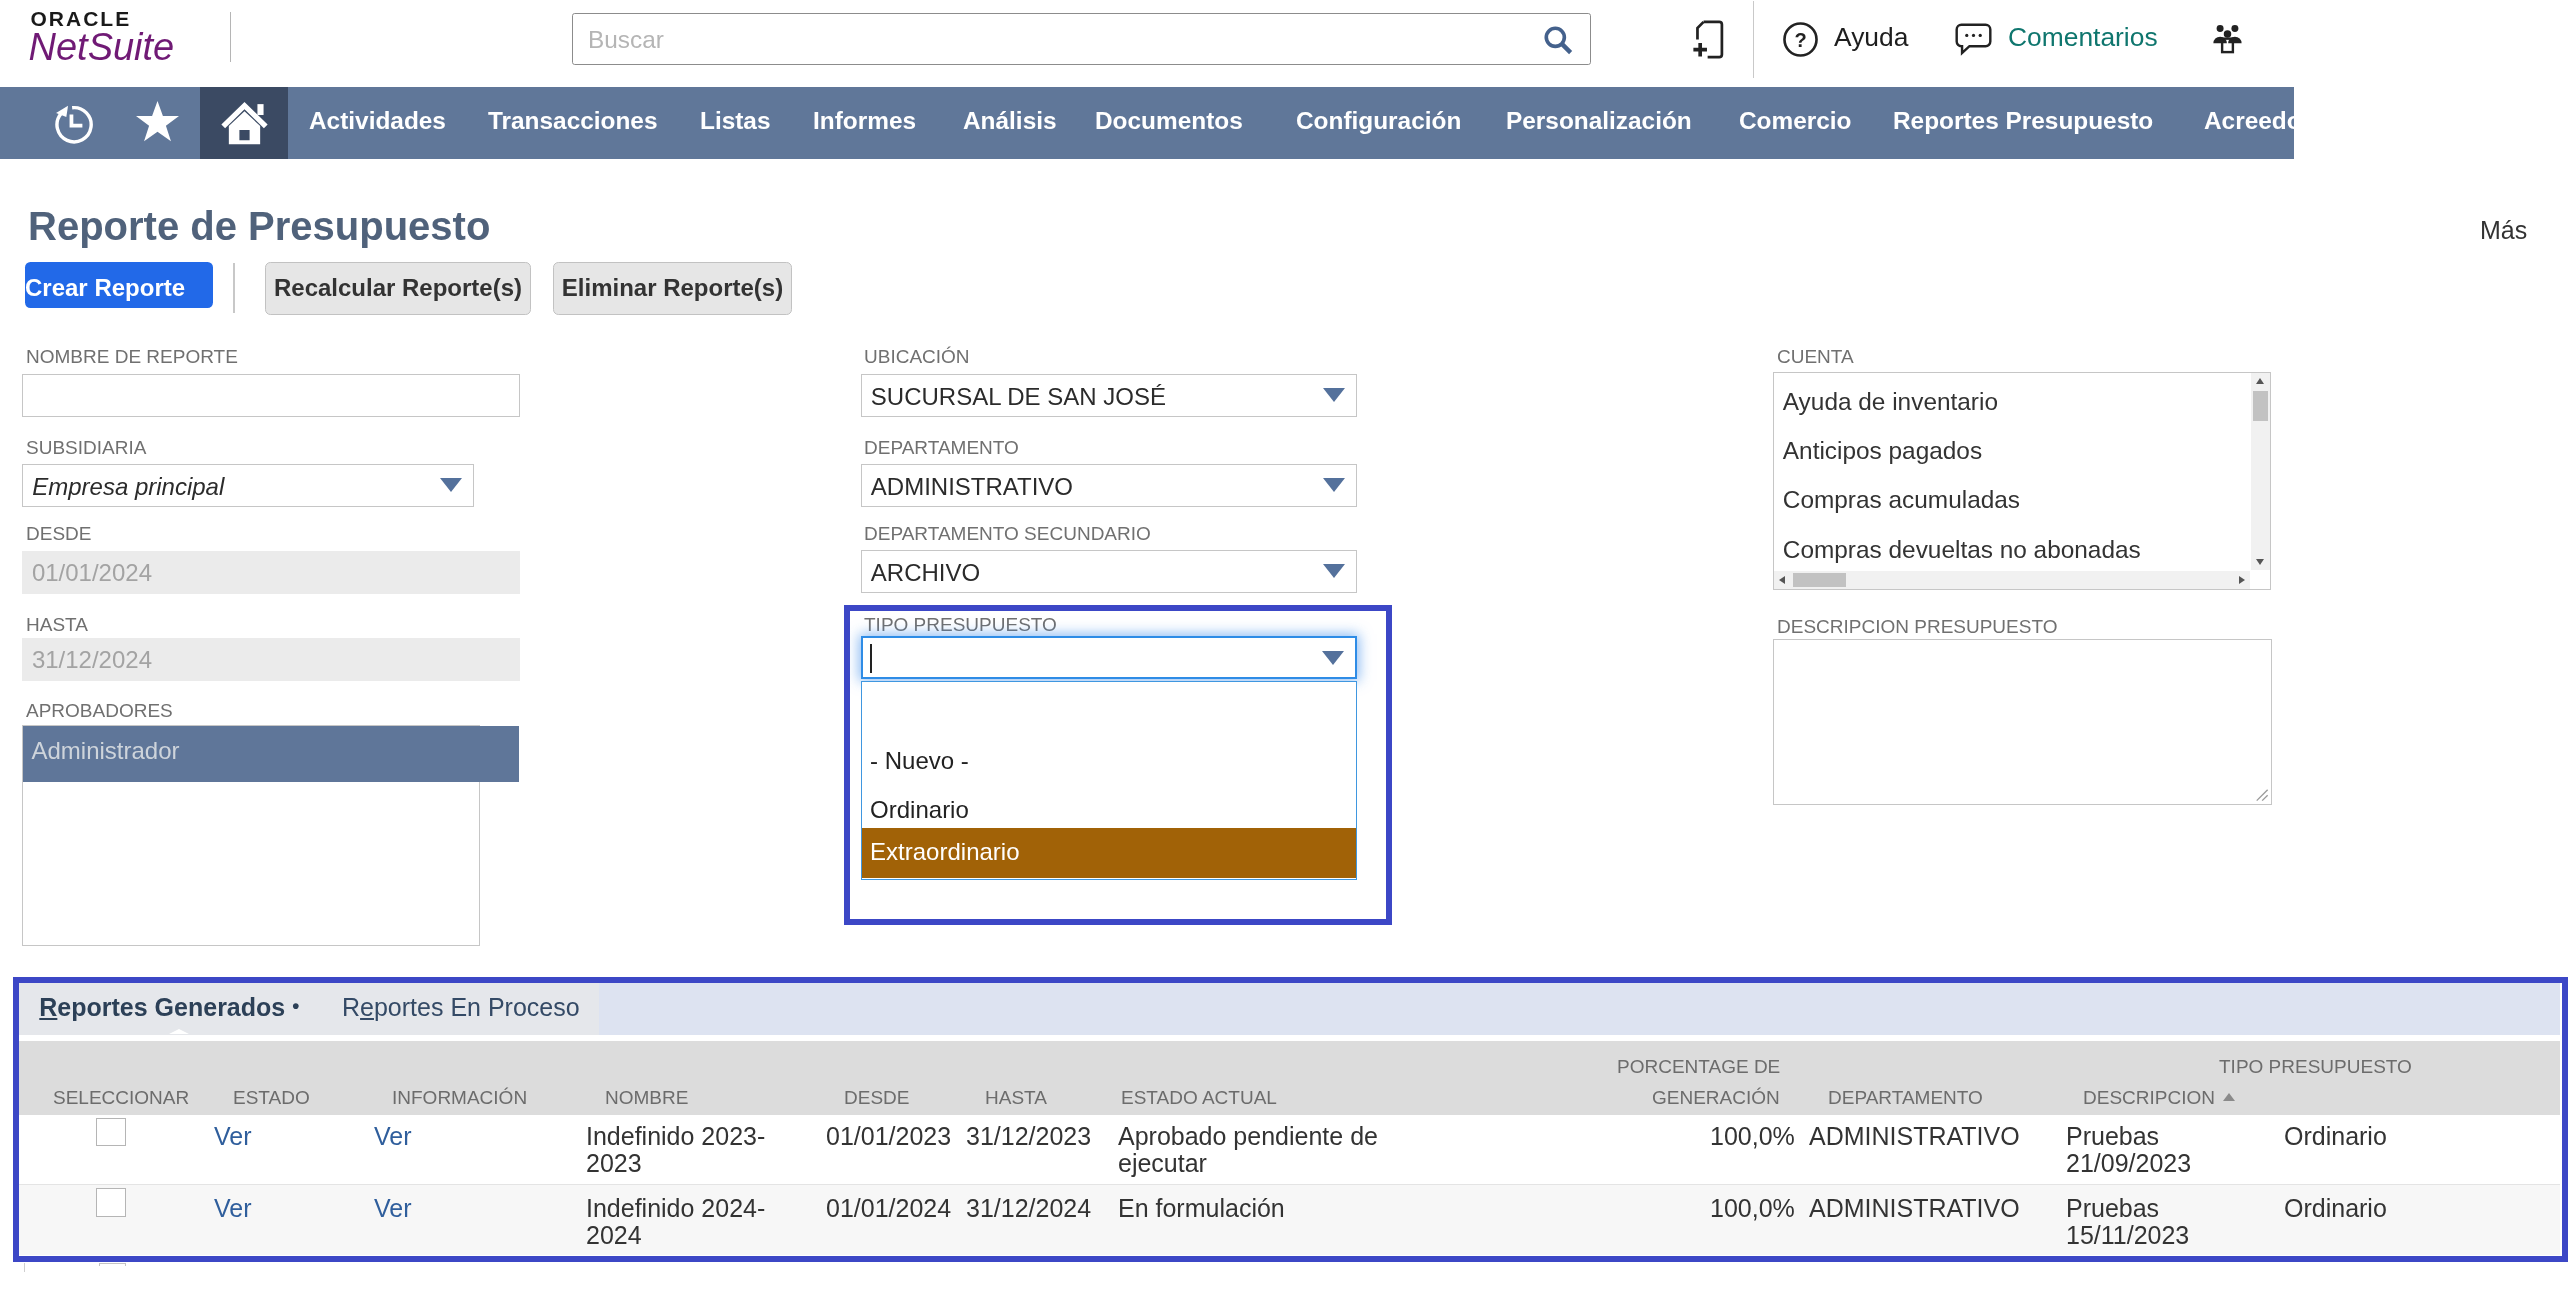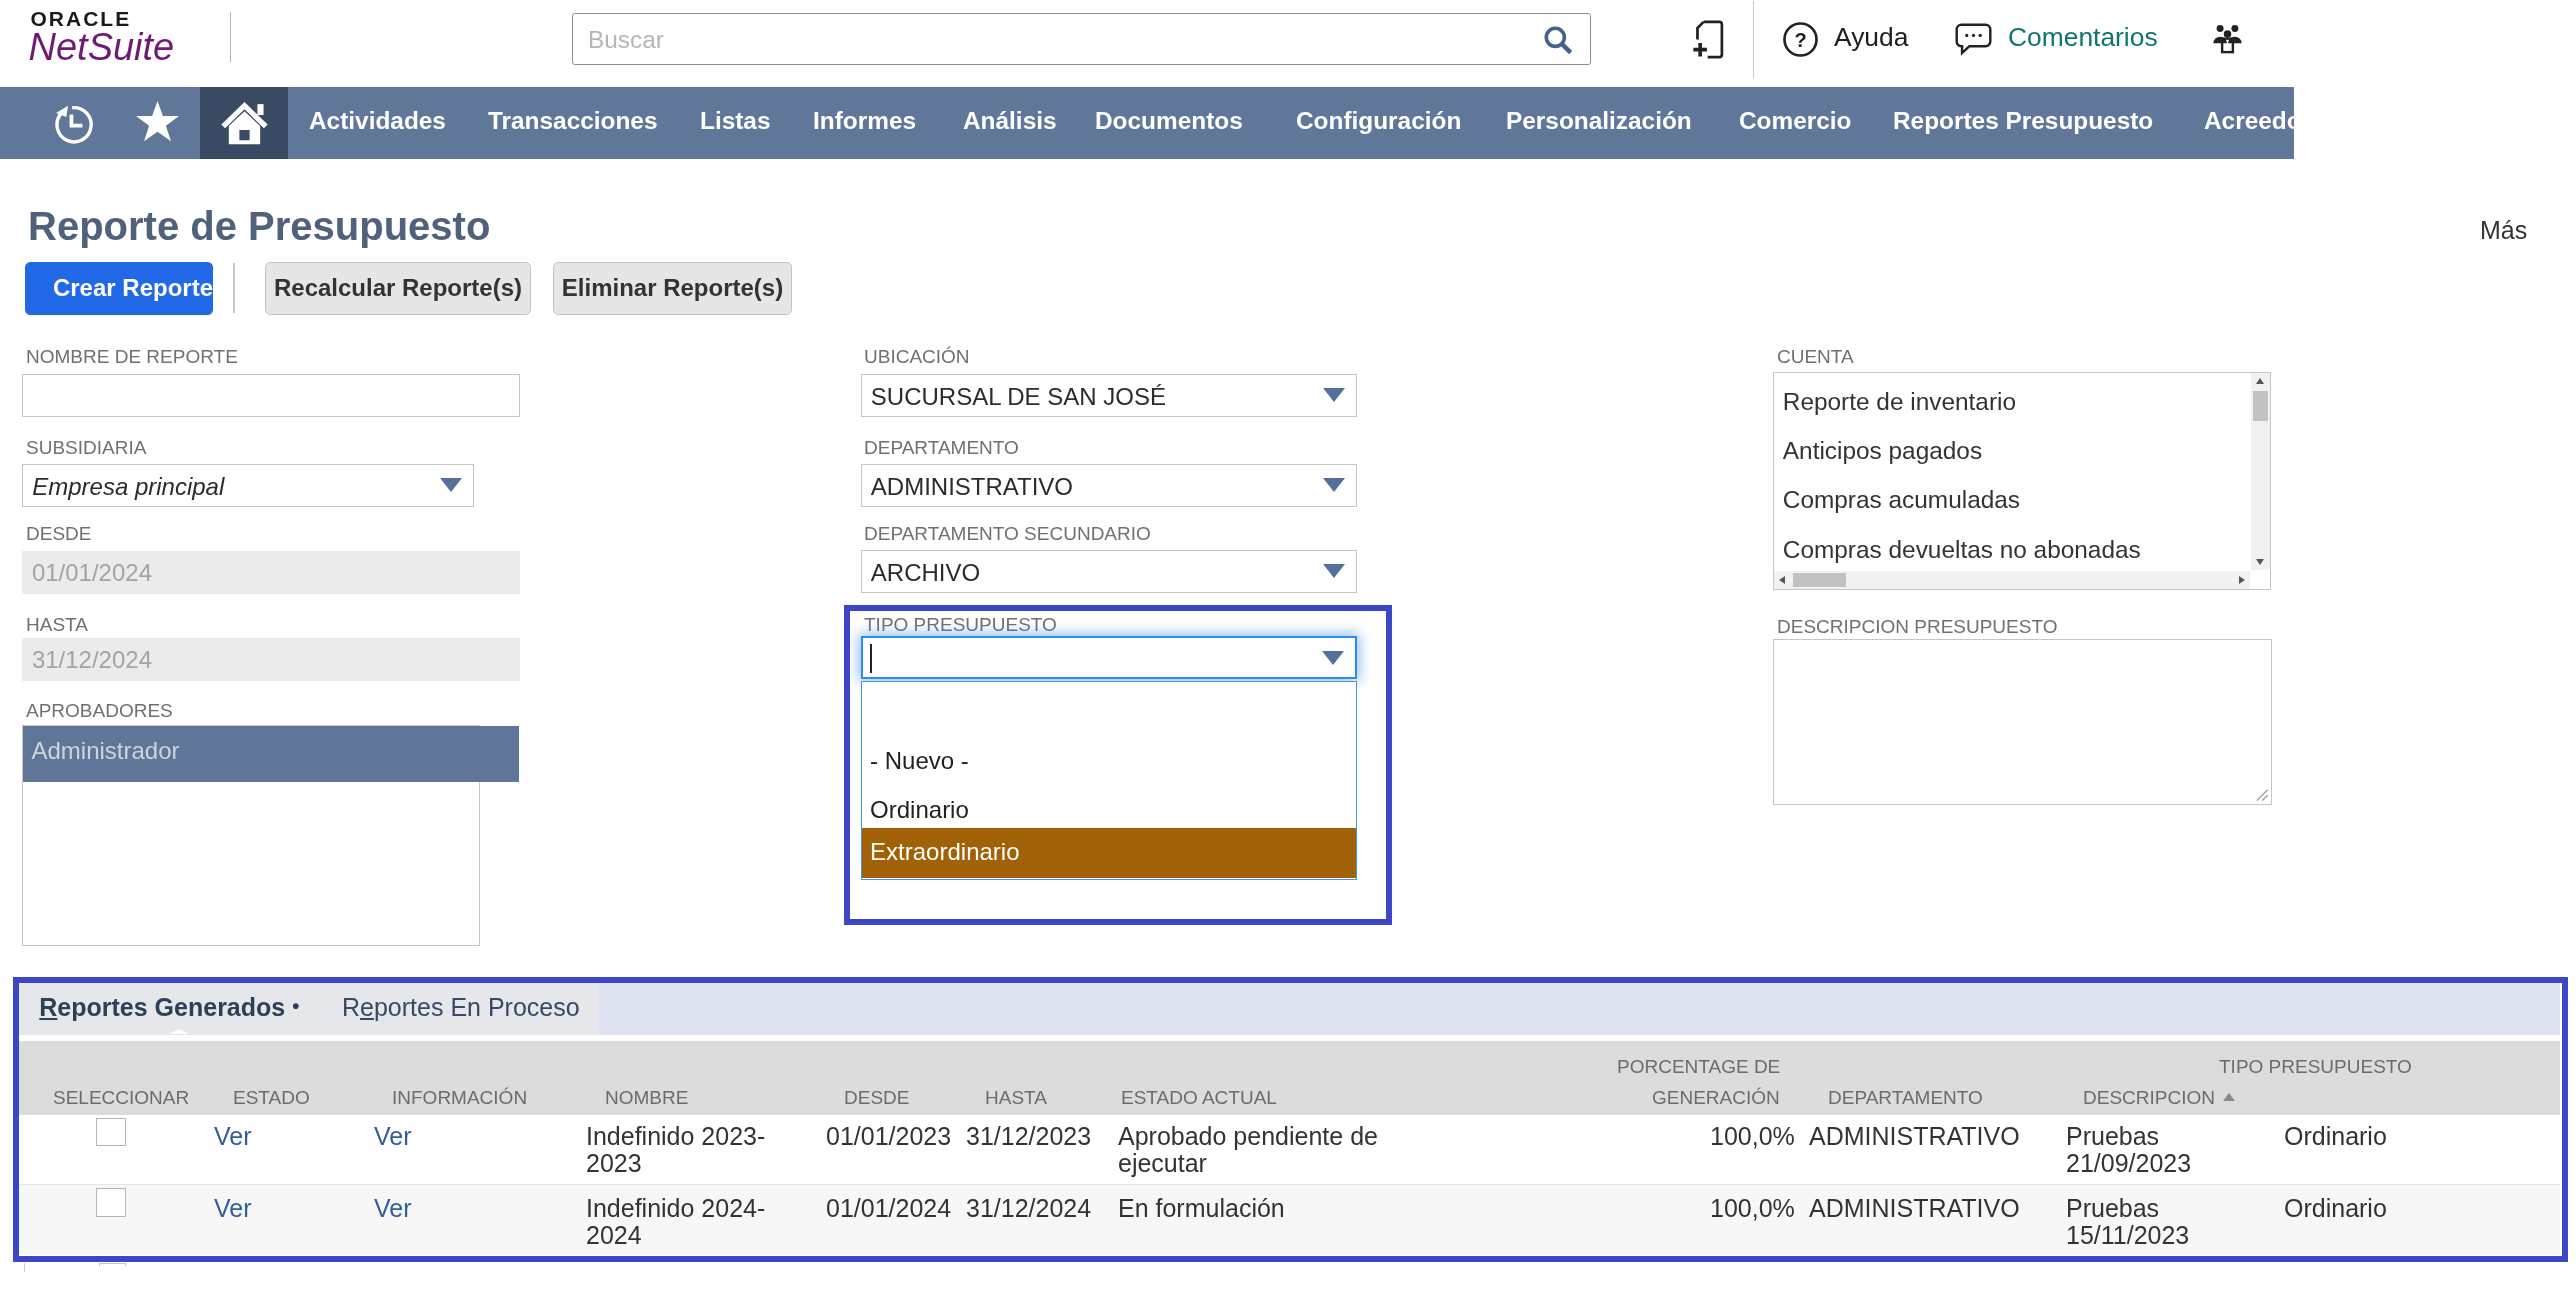--- a/index.html
+++ b/index.html
@@ -90,21 +90,21 @@
     <span class="navlink" style="left:1506px;">Personalización</span>
     <span class="navlink" style="left:1739px;">Comercio</span>
     <span class="navlink" style="left:1893px;">Reportes Presupuesto</span>
     <span class="navlink" style="left:2204px;">Acreedores</span>
     <span class="navlink" style="left:2484px;top:16.3px;letter-spacing:2.7px;font-size:23px;">•••</span>
   </div>
 
   <div class="abs" style="left:28px;top:204px;font-size:40px;font-weight:bold;color:#50627b;">Reporte de Presupuesto</div>
   <div class="abs" style="left:2480px;top:216px;font-size:25px;color:#333;">Más</div>
 
-  <div class="abs" style="left:25px;top:262px;width:188px;height:53px;background:#2269e8;border-radius:5.4px;text-align:right;line-height:52px;font-size:24px;font-weight:bold;color:#fff;">Crear Reporte</div>
+  <div class="abs" style="left:25px;top:262px;width:188px;height:46px;background:#2269e8;border-radius:5.4px;text-align:left;line-height:52px;font-size:24px;font-weight:bold;color:#fff;">Crear Reporte</div>
   <div class="abs" style="left:233px;top:263px;width:2px;height:50px;background:#c8c8c8;"></div>
   <div class="abs" style="left:265px;top:262px;width:266px;height:53px;background:#e6e6e6;border:1.4px solid #c2c2c2;border-radius:5.4px;text-align:center;line-height:49px;font-size:24px;font-weight:bold;color:#333;">Recalcular Reporte(s)</div>
   <div class="abs" style="left:553px;top:262px;width:239px;height:53px;background:#e6e6e6;border:1.4px solid #c2c2c2;border-radius:5.4px;text-align:center;line-height:49px;font-size:24px;font-weight:bold;color:#333;">Eliminar Reporte(s)</div>
 
   <div class="lbl" style="left:26px;top:346px;">NOMBRE DE REPORTE</div>
   <div class="inp" style="left:22.4px;top:374px;width:498px;height:43px;"></div>
 
   <div class="lbl" style="left:26px;top:437px;">SUBSIDIARIA</div>
   <div class="inp" style="left:22.4px;top:464px;width:452px;height:43px;font-style:italic;">
     <span class="abs val" style="left:8.8px;top:8.1px;">Empresa principal</span>
@@ -156,21 +156,21 @@
   <div class="abs" style="left:861px;top:681px;width:496px;height:199px;background:#fff;border:1.4px solid #3f97e0;">
     <div class="abs" style="left:8.1px;top:65px;font-size:24px;color:#222;">- Nuevo -</div>
     <div class="abs" style="left:8.1px;top:114px;font-size:24px;color:#222;">Ordinario</div>
     <div class="abs" style="left:0px;top:146px;width:494px;height:50px;background:#a16207;">
       <span class="abs" style="left:8.1px;top:10.2px;font-size:24px;color:#fff;">Extraordinario</span>
     </div>
   </div>
 
   <div class="lbl" style="left:1777px;top:346px;">CUENTA</div>
   <div class="inp" style="left:1773px;top:372px;width:498px;height:218px;">
-    <div class="abs" style="left:8.8px;top:15px;font-size:24.4px;color:#333;">Reporte de inventario</div>
+    <div class="abs" style="left:8.8px;top:15px;font-size:24.4px;color:#333;">Ayuda de inventario</div>
     <div class="abs" style="left:8.8px;top:64px;font-size:24.4px;color:#333;">Anticipos pagados</div>
     <div class="abs" style="left:8.8px;top:113px;font-size:24.4px;color:#333;">Compras acumuladas</div>
     <div class="abs" style="left:8.8px;top:163px;font-size:24.4px;color:#333;">Compras devueltas no abonadas</div>
 
     <div class="abs" style="right:0;top:0;width:19px;height:197px;background:#f1f1f1;">
       <div class="abs" style="left:4.7px;top:5.4px;width:0;height:0;border-left:4.7px solid transparent;border-right:4.7px solid transparent;border-bottom:6.8px solid #555;"></div>
       <div class="abs" style="left:2px;top:17.6px;width:15px;height:30px;background:#c2c2c2;"></div>
       <div class="abs" style="left:4.7px;bottom:5.4px;width:0;height:0;border-left:4.7px solid transparent;border-right:4.7px solid transparent;border-top:6.8px solid #555;"></div>
     </div>
 

